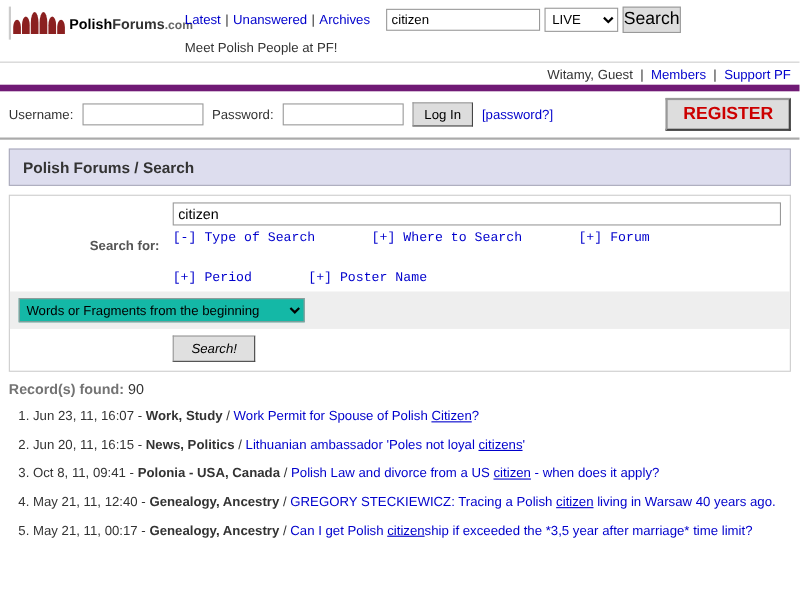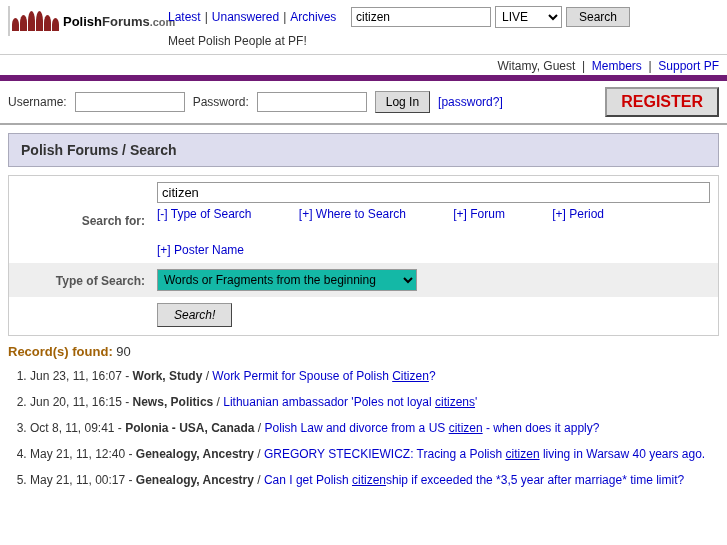--- a/index.html
+++ b/index.html
@@ -7,21 +7,21 @@
 
     
     #header { display: flex; align-items: flex-start; padding: 6px 8px; border-bottom: 1px solid #ccc; background: #fff; }
     #logo-area { width: 160px; flex-shrink: 0; }
 
     #nav-search { flex: 1; }
     #top-nav { display: flex; align-items: center; gap: 4px; margin-bottom: 6px; font-size: 12px; }
     #top-nav a { color: #00c; text-decoration: none; }
     #search-input-top { width: 140px; padding: 2px 4px; border: 1px solid #999; font-size: 12px; }
     #search-type-select { padding: 2px; border: 1px solid #999; font-size: 12px; background: #fff; }
-    #search-btn-top { padding: 2px 12px; background: #ddd; border: 1px solid #999; cursor: pointer; font-size: 12px; }
+    #search-btn-top { padding: 2px 0; background: #ddd; border: 1px solid #999; cursor: pointer; font-size: 16px; }
     #tagline { margin-left: 0; font-size: 12px; margin-top: 2px; color: #333; }
 
     #user-links { text-align: right; padding: 4px 8px 2px; font-size: 12px; border-bottom: 6px solid #701a75; }
     #user-links a { color: #00c; text-decoration: none; }
 
     
     #login-bar { display: flex; align-items: center; padding: 6px 8px; border-bottom: 2px solid #aaa; gap: 8px; }
     #login-bar label { font-size: 12px; }
     #username-input, #password-input { width: 110px; border: 1px solid #999; padding: 2px 4px; font-size: 12px; }
     #login-btn { padding: 3px 10px; font-size: 12px; background: #ddd; border: 1px outset #999; cursor: pointer; }
@@ -30,32 +30,32 @@
 
     
     #page-title-bar { background: #dde; border: 1px solid #aab; padding: 8px 12px; margin: 8px 8px 0; font-size: 14px; font-weight: bold; color: #333; }
 
     
     #search-form-area { margin: 8px 8px; border: 1px solid #ccc; }
     .search-row { display: flex; align-items: center; padding: 6px 8px; }
     .search-label { width: 140px; text-align: right; padding-right: 12px; font-weight: bold; font-size: 12px; padding-top: 2px; color: #555; }
     .search-control { flex: 1; }
     #search-main-input { width: 100%; padding: 2px 4px; border: 1px solid #999; font-size: 13px; }
-    .search-options { display: flex; gap: 22px; flex-wrap: wrap; margin-top: 4px; font-size: 12px; }
+    .search-options { display: flex; gap: 22px; flex-wrap: wrap; margin-top: 4px; font-size: 12px; font-family: Liberation Mono, monospace; }
     .search-options a { color: #00c; text-decoration: none; }
     .search-options span { color: #999; }
     #type-of-search-row { background: #eee; }
     #search-type-dropdown { width: 260px; padding: 2px; border: 1px solid #999; font-size: 12px; background: #14b8a6; }
     #search-submit-row { padding: 6px 8px 8px 148px; }
     #search-submit-btn { padding: 4px 16px; font-size: 12px; background: #e0e0e0; border: 1px outset #999; cursor: pointer; font-style: italic; }
 
     
     #results-area { margin: 8px 8px; }
     #records-found { font-size: 13px; margin-bottom: 8px; }
-    #records-found .label { color: #a16207; font-weight: bold; text-align: center; }
+    #records-found .label { color: #737373; font-weight: bold; text-align: center; }
     #records-found .count { color: #333; font-weight: normal; }
     #pagination { margin-bottom: 10px; font-size: 13px; }
     #pagination a { color: #00c; text-decoration: none; }
     #results-list { list-style: decimal; padding-left: 22px; }
     #results-list li { margin-bottom: 8px; font-size: 12px; line-height: 1.5; }
     #results-list li a { color: #00c; text-decoration: none; }
     #results-list li a u { text-decoration: underline; }
     .result-date { color: #333; }
     .result-category { font-weight: bold; color: #333; }
 
@@ -151,21 +151,20 @@
         <span>&nbsp;</span>
         <a href="#">[+] Forum</a>
         <span>&nbsp;</span>
         <a href="#">[+] Period</a>
         <span>&nbsp;</span>
         <a href="#">[+] Poster Name</a>
       </div>
     </div>
   </div>
   <div class="search-row" id="type-of-search-row">
-    <div class="search-label">Type of Search:</div>
     <div class="search-control">
       <select id="search-type-dropdown">
         <option>Words or Fragments from the beginning</option>
         <option>Exact Words</option>
         <option>All Words</option>
         <option>Any Words</option>
       </select>
     </div>
   </div>
   <div id="search-submit-row">

